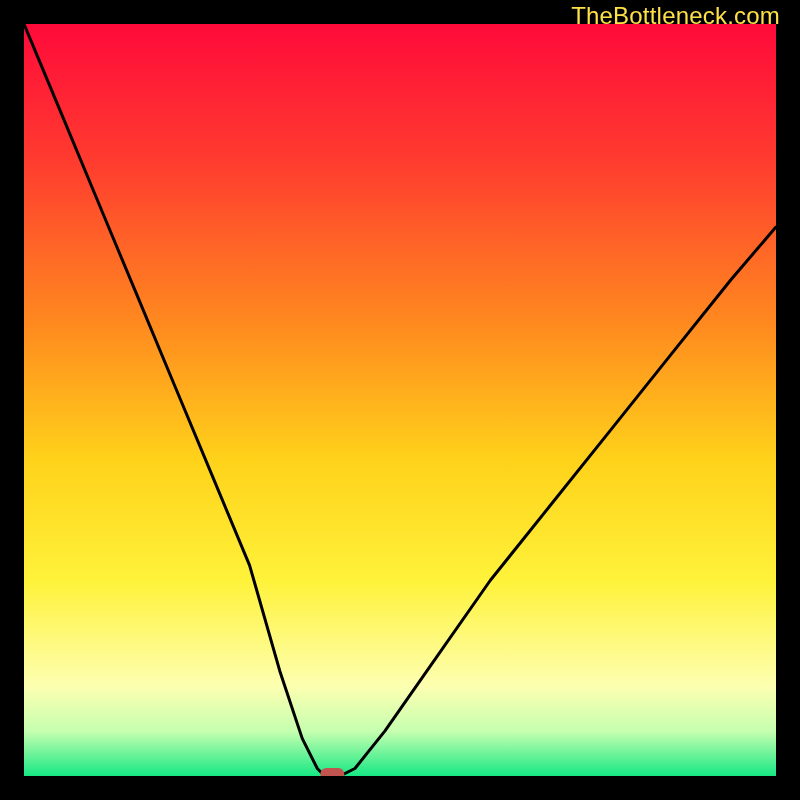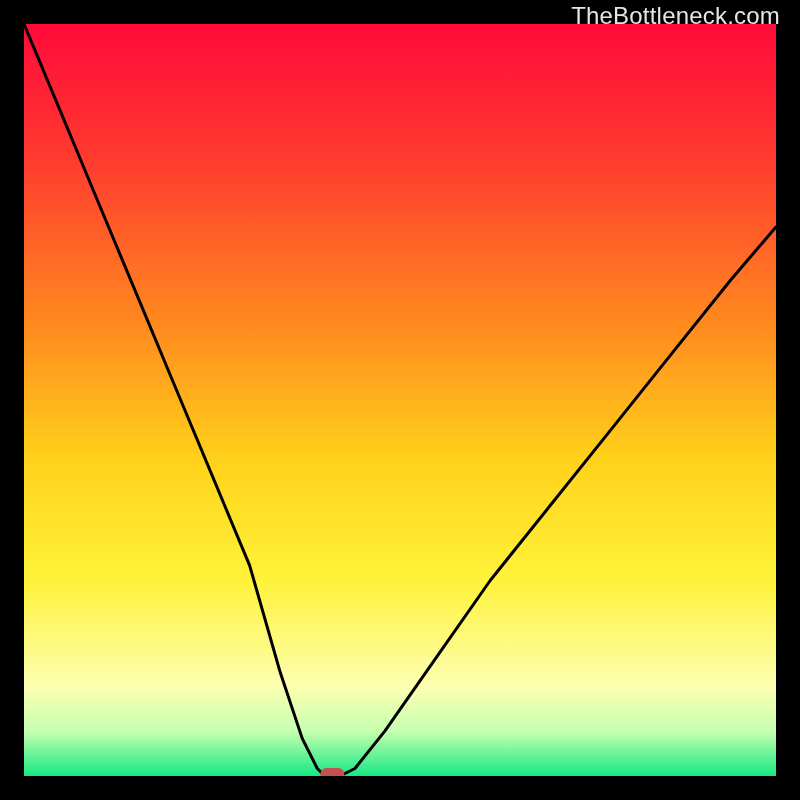--- a/index.html
+++ b/index.html
@@ -15,21 +15,21 @@
     width: 800px;
     height: 800px;
     background: #000000;
   }
   .watermark {
     position: absolute;
     top: 2px;
     right: 20px;
     font-family: Arial, Helvetica, sans-serif;
     font-size: 24px;
-    color: #e5e5e5;
+    color: #fde047;
     letter-spacing: 0.2px;
     z-index: 3;
     text-align: right;
   }
   .plot {
     position: absolute;
     left: 24px;
     top: 24px;
     width: 752px;
     height: 752px;

